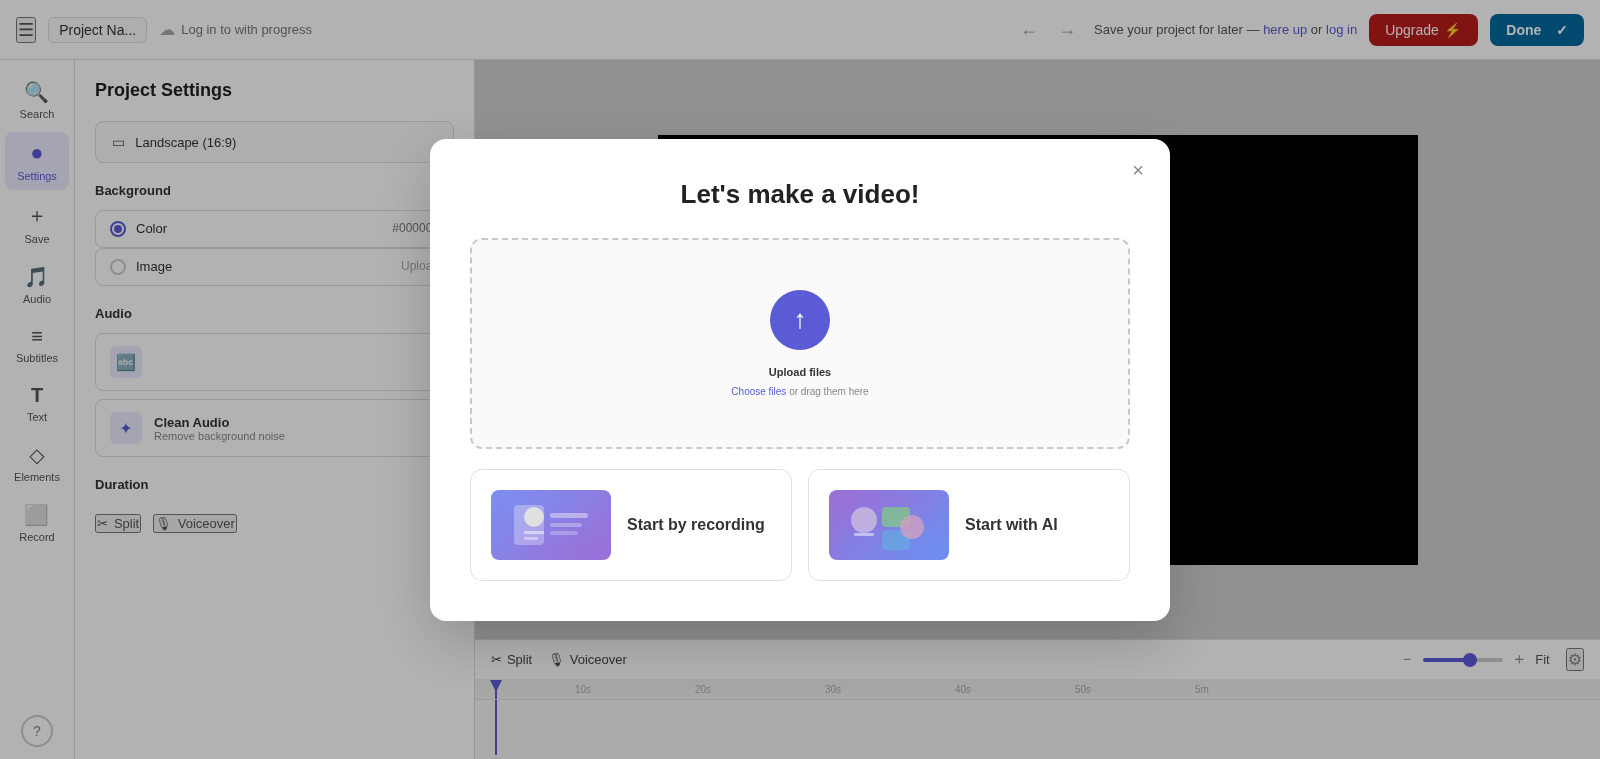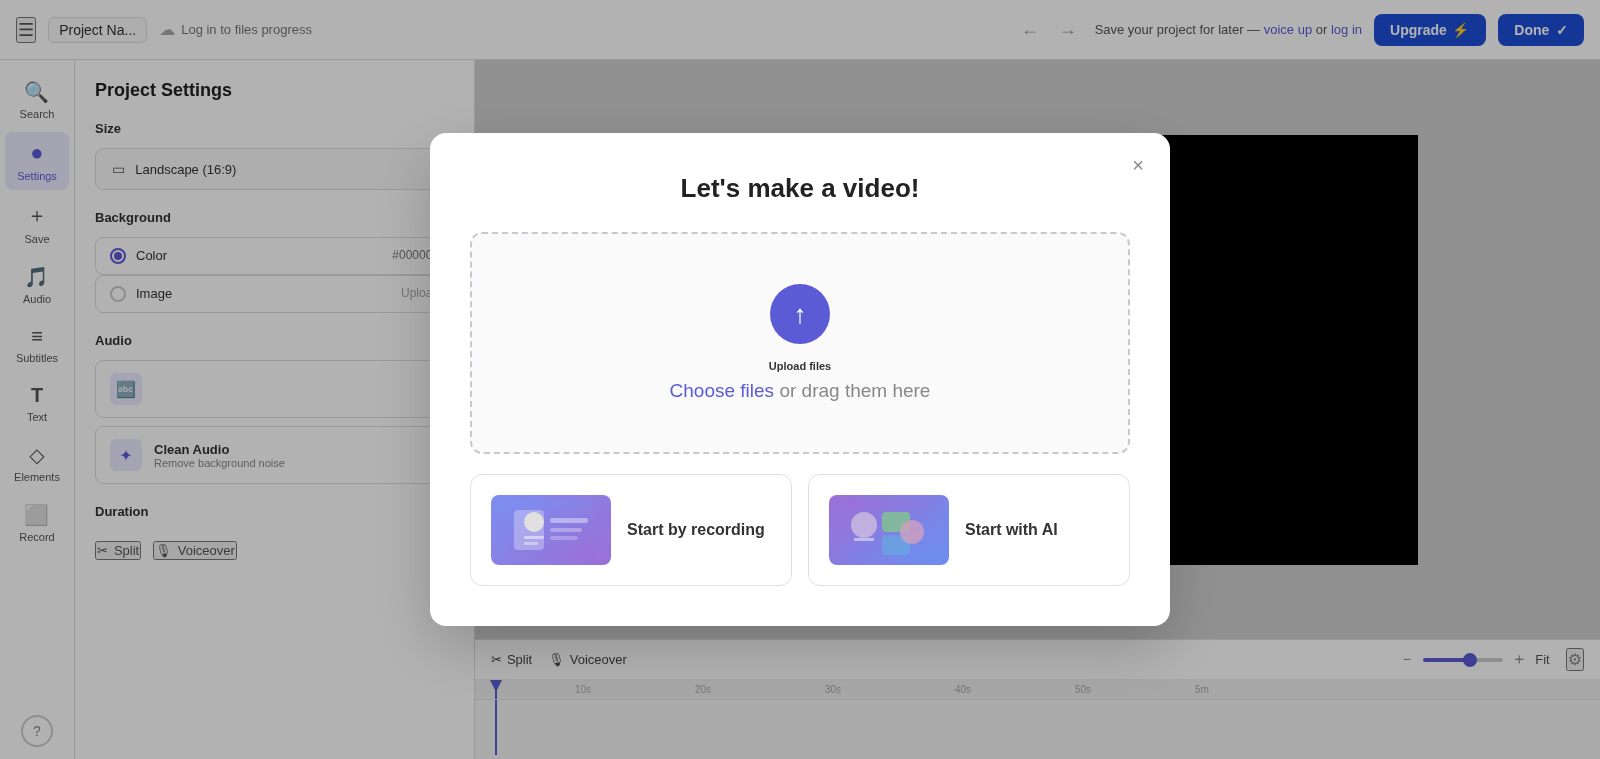--- a/index.html
+++ b/index.html
@@ -9,22 +9,22 @@
     .topbar { height: 60px; background: #fff; display: flex; align-items: center; padding: 0 16px; gap: 12px; border-bottom: 1px solid #ddd; flex-shrink: 0; }
     .topbar-menu-icon { color: #555; font-size: 18px; cursor: pointer; }
     .topbar-project-name { font-size: 14px; color: #333; font-weight: 500; border: 1px solid #ddd; border-radius: 6px; padding: 4px 10px; background: #f9f9f9; }
     .topbar-login-notice { display: flex; align-items: center; gap: 6px; font-size: 13px; color: #777; }
     .topbar-login-notice .cloud-icon { font-size: 16px; color: #aaa; }
     .topbar-spacer { flex: 1; }
     .topbar-nav { display: flex; gap: 8px; }
     .topbar-nav button { background: none; border: none; font-size: 18px; color: #999; cursor: pointer; padding: 4px 6px; }
     .topbar-save-text { font-size: 13px; color: #555; }
     .topbar-save-text a { color: #5b5bd6; text-decoration: none; }
-    .topbar-upgrade-btn { background: #1d4ed8; color: #fff; border: none; border-radius: 8px; padding: 8px 16px; font-size: 14px; font-weight: 700; cursor: pointer; display: flex; align-items: center; gap: 6px; }
-    .topbar-done-btn { background: #1d4ed8; color: #fff; border: none; border-radius: 8px; padding: 8px 16px; font-size: 14px; font-weight: 600; cursor: pointer; display: flex; align-items: flex-end; gap: 7px; }
+    .topbar-upgrade-btn { background: #b91c1c; color: #fff; border: none; border-radius: 8px; padding: 8px 16px; font-size: 14px; font-weight: 400; cursor: pointer; display: flex; align-items: center; gap: 6px; }
+    .topbar-done-btn { background: #0369a1; color: #fff; border: none; border-radius: 8px; padding: 8px 16px; font-size: 14px; font-weight: 600; cursor: pointer; display: flex; align-items: flex-end; gap: 15px; }
 
     
     .main-area { display: flex; flex: 1; overflow: hidden; }
 
     
     .sidebar { width: 75px; background: #fff; border-right: 1px solid #ddd; display: flex; flex-direction: column; align-items: center; padding: 12px 0; gap: 4px; flex-shrink: 0; }
     .sidebar-item { display: flex; flex-direction: column; align-items: center; gap: 4px; padding: 8px 6px; border-radius: 8px; cursor: pointer; width: 64px; }
     .sidebar-item.active { background: #ebebff; }
     .sidebar-icon { font-size: 20px; color: #555; }
     .sidebar-item.active .sidebar-icon { color: #5b5bd6; }
@@ -74,49 +74,49 @@
 
     
     .modal-overlay { position: fixed; top: 0; left: 0; width: 100%; height: 100%; background: rgba(0,0,0,0.3); display: flex; align-items: center; justify-content: center; z-index: 100; }
     .modal { background: #fff; border-radius: 16px; width: 740px; max-height: 90vh; padding: 40px; position: relative; box-shadow: 0 20px 60px rgba(0,0,0,0.2); }
     .modal-close { position: absolute; top: 16px; right: 16px; background: none; border: none; font-size: 20px; color: #888; cursor: pointer; width: 32px; height: 32px; display: flex; align-items: center; justify-content: center; border-radius: 50%; }
     .modal-title { text-align: center; font-size: 26px; font-weight: 700; color: #222; margin-bottom: 28px; }
     .upload-zone { border: 2px dashed #c8c8d0; border-radius: 12px; padding: 50px 20px; text-align: center; background: #fafafa; margin-bottom: 20px; }
     .upload-circle { width: 60px; height: 60px; background: #5b5bd6; border-radius: 50%; display: flex; align-items: center; justify-content: center; margin: 0 auto 16px; }
     .upload-circle-icon { color: #fff; font-size: 24px; }
     .upload-title { font-size: 11px; font-weight: 600; color: #333; margin-bottom: 8px; }
-    .upload-subtitle { font-size: 19px; color: #888; }
+    .upload-subtitle { font-size: 10px; color: #888; }
     .upload-subtitle a { color: #5b5bd6; text-decoration: none; }
     .modal-options { display: flex; gap: 16px; }
     .modal-option { flex: 1; border: 1px solid #e0e0e0; border-radius: 12px; padding: 20px; display: flex; align-items: center; gap: 16px; cursor: pointer; }
     .modal-option-label { font-size: 16px; font-weight: 600; color: #333; }
     .recording-thumb { width: 120px; height: 70px; background: linear-gradient(135deg, #7b8ff0 0%, #9b6fd6 100%); border-radius: 8px; position: relative; overflow: hidden; display: flex; align-items: center; justify-content: center; }
     .ai-thumb { width: 120px; height: 70px; background: linear-gradient(135deg, #9b6fd6 0%, #6b8ff0 100%); border-radius: 8px; position: relative; overflow: hidden; display: flex; align-items: center; justify-content: center; }
 
     
     .help-btn { width: 32px; height: 32px; border-radius: 50%; border: 2px solid #ccc; background: none; display: flex; align-items: center; justify-content: center; font-size: 14px; color: #888; cursor: pointer; margin-top: auto; }
   </style>
 </head>
 <body>
 
 <div class="topbar">
   <button class="topbar-menu-icon">☰</button>
   <div class="topbar-project-name">Project Na...</div>
   <div class="topbar-login-notice">
     <span class="cloud-icon">☁</span>
-    <span>Log in to files progress</span>
+    <span>Log in to with progress</span>
   </div>
   <div class="topbar-spacer"></div>
   <div class="topbar-nav">
     <button>←</button>
     <button>→</button>
   </div>
   <div class="topbar-save-text">
     <span>Save your project for later —</span>
-    <a href="#">voice up</a>
+    <a href="#">here up</a>
     <span>or</span>
     <a href="#">log in</a>
   </div>
   <button class="topbar-upgrade-btn">
     <span>Upgrade</span>
     <span>⚡</span>
   </button>
   <button class="topbar-done-btn">
     <span>Done</span>
     <span>✓</span>
@@ -158,21 +158,20 @@
       <span class="sidebar-icon">⬜</span>
       <span class="sidebar-label">Record</span>
     </div>
     <div style="flex:1;"></div>
     <button class="help-btn">?</button>
   </div>
 
   <div class="settings-panel">
     <h2>Project Settings</h2>
 
-    <div class="section-title">Size</div>
     <div class="size-box">
       <span class="size-box-icon">▭</span>
       <span class="size-box-label">Landscape (16:9)</span>
     </div>
 
     <div class="section-title">Background</div>
     <div class="bg-option">
       <div class="radio-dot filled"></div>
       <label>Color</label>
       <span class="color-hex">#000000</span>

